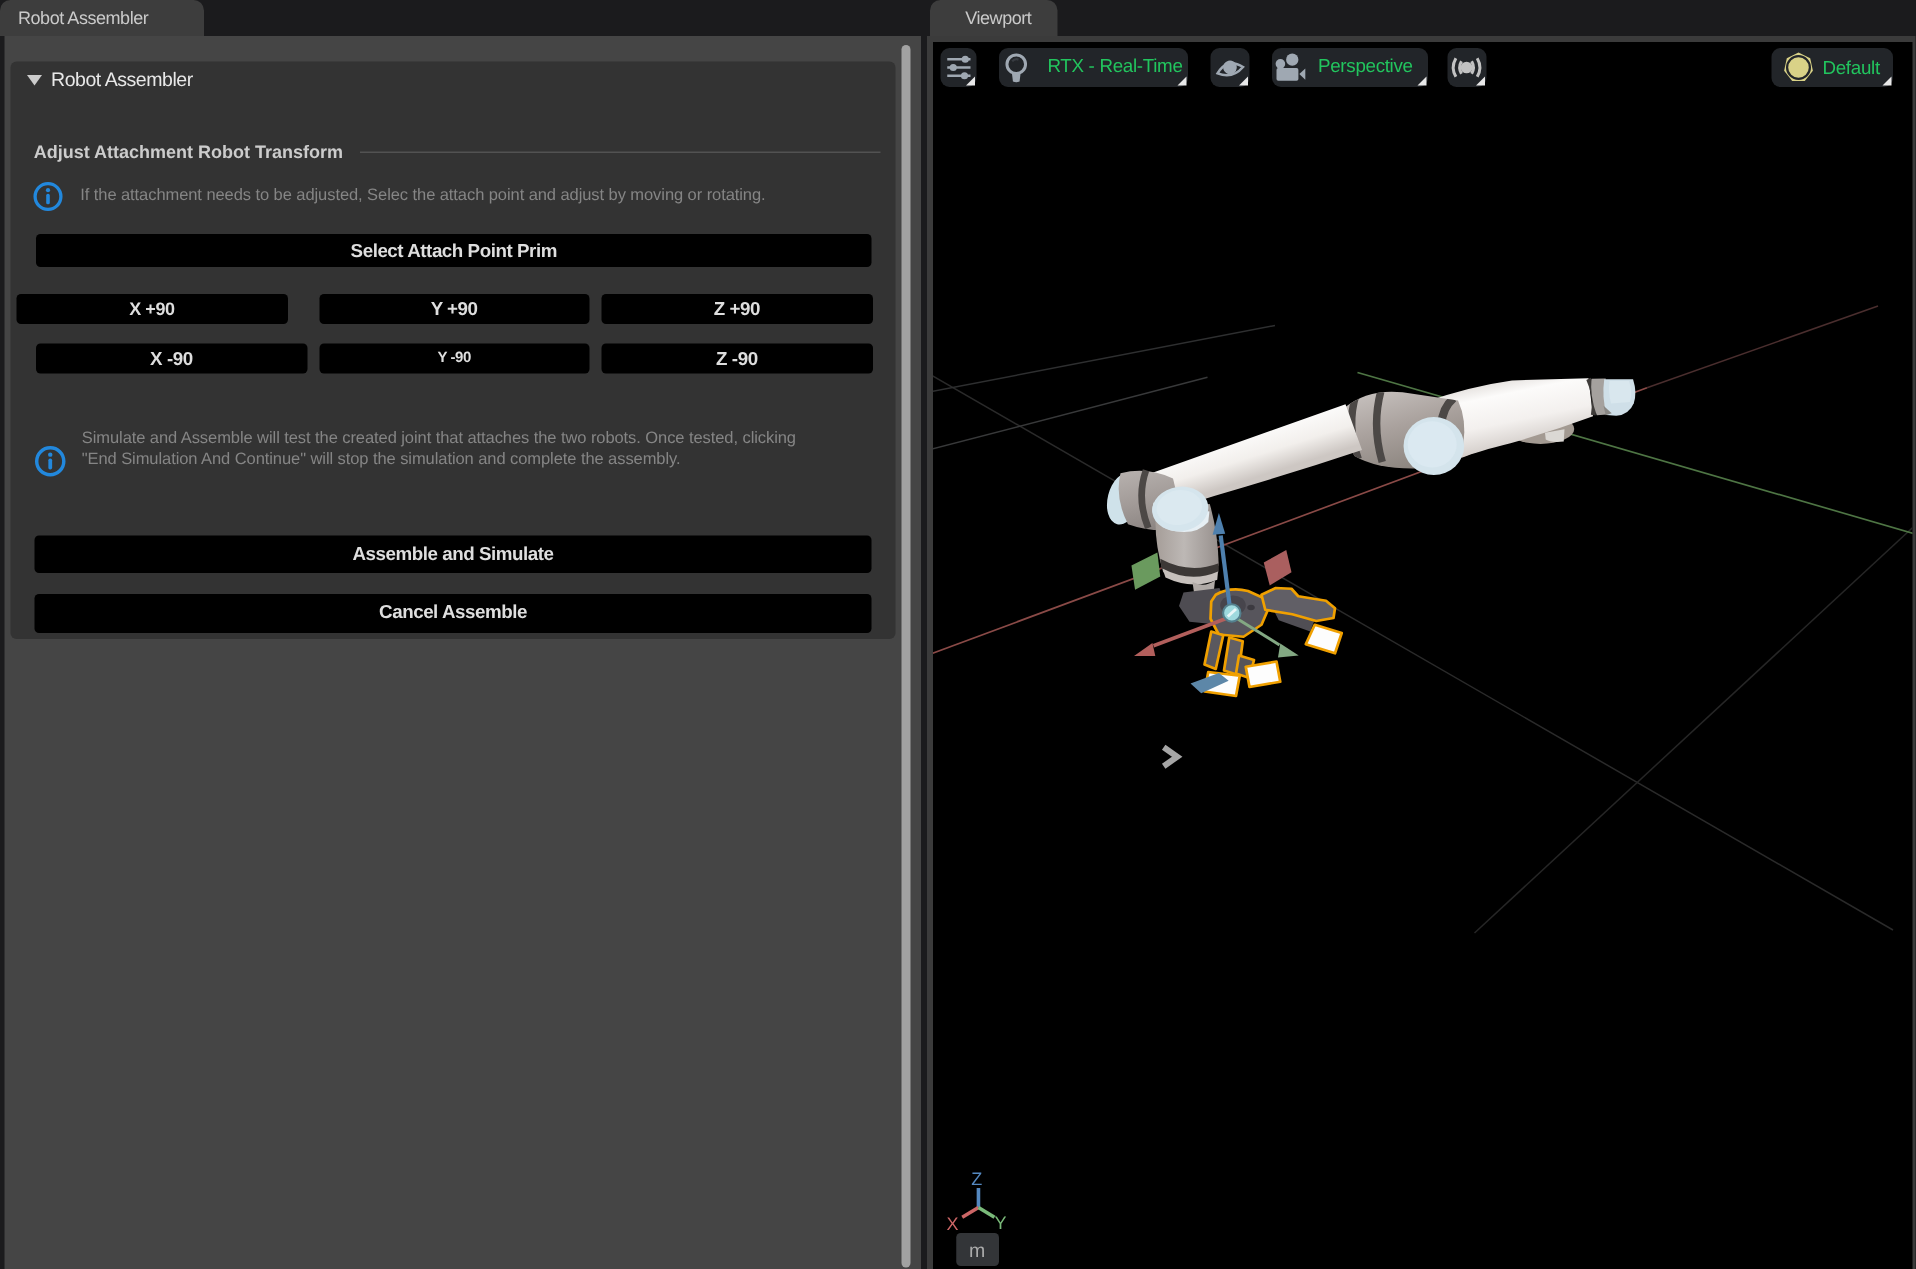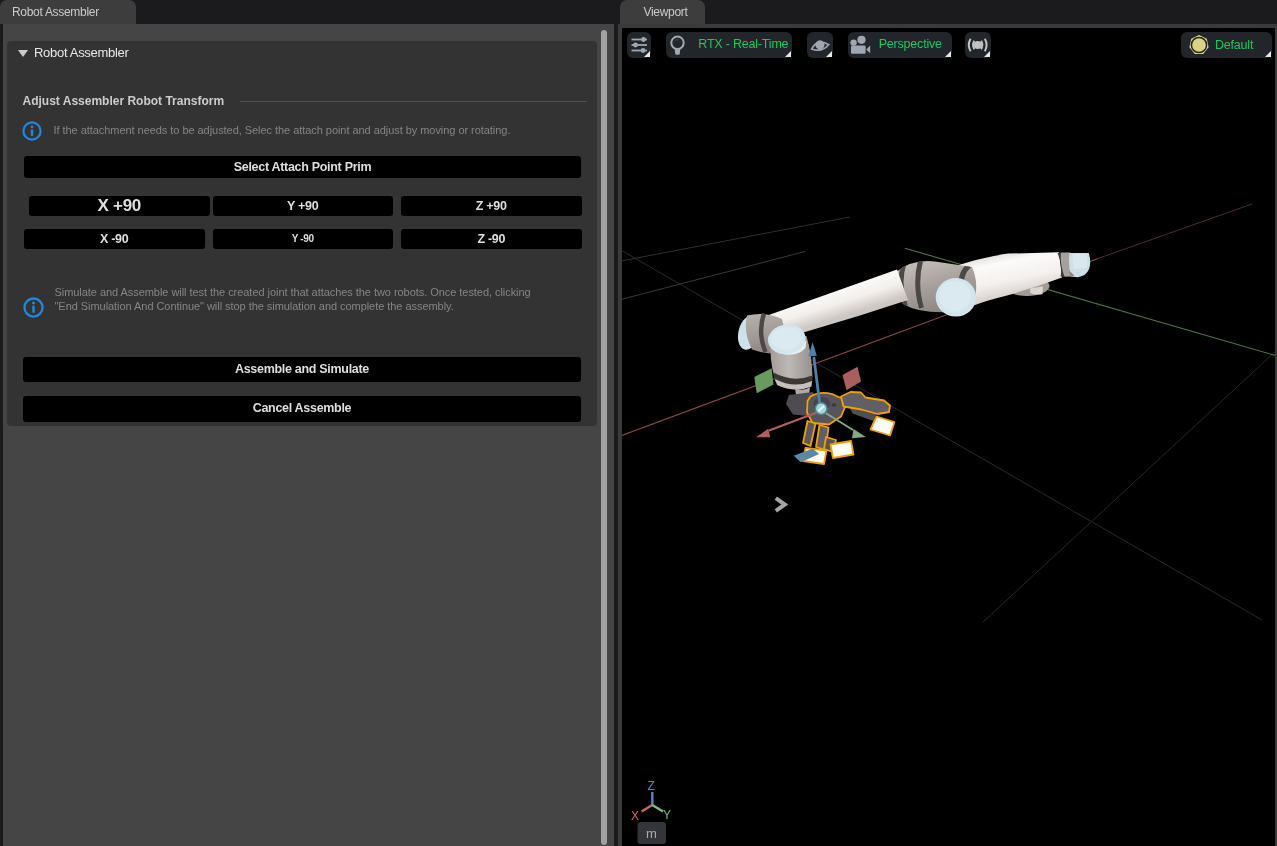--- a/index.html
+++ b/index.html
@@ -20,33 +20,33 @@
 <body>
 
 <div class="tab" style="left:0; width:136px;">Robot Assembler</div>
 <div class="abs" style="left:3px; top:23.5px; width:611px; height:822.5px; background:#454545;"></div>
 
 <div class="abs" style="left:7px; top:41px; width:590px; height:385px; background:#333333; border-radius:4px;">
 
   <div class="abs" style="left:11px; top:9px; width:0; height:0; border-left:5px solid transparent; border-right:5px solid transparent; border-top:7px solid #cccccc;"></div>
   <div class="abs" style="left:27px; top:4px; font-size:13px; letter-spacing:-0.3px; color:#e8e8e8;">Robot Assembler</div>
 
-  <div class="abs" style="left:15.5px; top:53px; font-size:12px; font-weight:bold; color:#cccccc;">Adjust Assembler Robot Transform</div>
+  <div class="abs" style="left:15.5px; top:53px; font-size:12px; font-weight:bold; color:#cccccc;">Adjust Attachment Robot Transform</div>
   <div class="abs" style="left:233px; top:59.5px; width:347px; height:1px; background:#525252;"></div>
 
   <svg class="abs" style="left:15px; top:79.5px;" width="20" height="20" viewBox="0 0 20 20">
     <circle cx="10" cy="10" r="8.6" fill="none" stroke="#2288dd" stroke-width="2.2"></circle>
     <circle cx="10" cy="5.8" r="1.4" fill="#2288dd"></circle>
     <rect x="8.8" y="8.2" width="2.4" height="7" rx="1.1" fill="#2288dd"></rect>
   </svg>
   <div class="abs" style="left:46.5px; top:83px; font-size:11px; letter-spacing:-0.05px; color:#858585;">If the attachment needs to be adjusted, Selec the attach point and adjust by moving or rotating.</div>
 
   <div class="btn" style="left:17px; top:114.5px; width:557px; height:22.5px; line-height:22.5px; font-size:12.5px;">Select Attach Point Prim</div>
 
-  <div class="btn" style="left:22px;  top:155px; width:180.5px; height:20px; line-height:20px; font-size:17px;">X +90</div>
+  <div class="btn" style="left:4px;  top:155px; width:180.5px; height:20px; line-height:20px; font-size:12px;">X +90</div>
   <div class="btn" style="left:205.5px; top:155px; width:180.5px; height:20px; line-height:20px; font-size:12.5px;">Y +90</div>
   <div class="btn" style="left:394px; top:155px; width:180.5px; height:20px; line-height:20px; font-size:12.5px;text-align:center;">Z +90</div>
   <div class="btn" style="left:17px;  top:188px; width:180.5px; height:20px; line-height:20px; font-size:12.5px;">X -90</div>
   <div class="btn" style="left:205.5px; top:188px; width:180.5px; height:20px; line-height:20px; font-size:10px;">Y -90</div>
   <div class="btn" style="left:394px; top:188px; width:180.5px; height:20px; line-height:20px; font-size:12.5px;">Z -90</div>
 
   <svg class="abs" style="left:15.5px; top:255.5px;" width="21" height="21" viewBox="0 0 20 20">
     <circle cx="10" cy="10" r="8.6" fill="none" stroke="#2288dd" stroke-width="2.2"></circle>
     <circle cx="10" cy="5.8" r="1.4" fill="#2288dd"></circle>
     <rect x="8.8" y="8.2" width="2.4" height="7" rx="1.1" fill="#2288dd"></rect>
@@ -231,20 +231,20 @@
   <svg width="25.5" height="26" viewBox="0 0 25.5 26">
     <circle cx="12.7" cy="13" r="3.9" fill="#c2c2c2"></circle>
     <path d="M5.6 6.8 Q2 13 5.6 19.2" stroke="#c2c2c2" stroke-width="2" fill="none"></path>
     <path d="M9.3 8.8 Q6.9 13 9.3 17.2" stroke="#c2c2c2" stroke-width="2" fill="none"></path>
     <path d="M19.8 6.8 Q23.4 13 19.8 19.2" stroke="#c2c2c2" stroke-width="2" fill="none"></path>
     <path d="M16.1 8.8 Q18.5 13 16.1 17.2" stroke="#c2c2c2" stroke-width="2" fill="none"></path>
   </svg>
   <div class="cnr"></div>
 </div>
 
-<div class="vbtn" style="left:1181px; top:32px; width:91px; height:26px;padding-left:28px;">
+<div class="vbtn" style="left:1181px; top:32px; width:81px; height:26px;padding-left:28px;">
   <svg width="26" height="26" viewBox="0 0 26 26" style="position:absolute;left:5px;">
     <path d="M13 3 L20.8 6.8 L22.6 15.2 L17.2 22 L8.8 22 L3.4 15.2 L5.2 6.8 Z" fill="#d9d287"></path>
     <circle cx="13" cy="13" r="7.6" fill="#d9d287" stroke="#23262a" stroke-width="1.5"></circle>
   </svg>
   <div class="vtext" style="left:34px; top:5.5px;">Default</div>
   <div class="cnr"></div>
 </div>
 
 </body></html>

